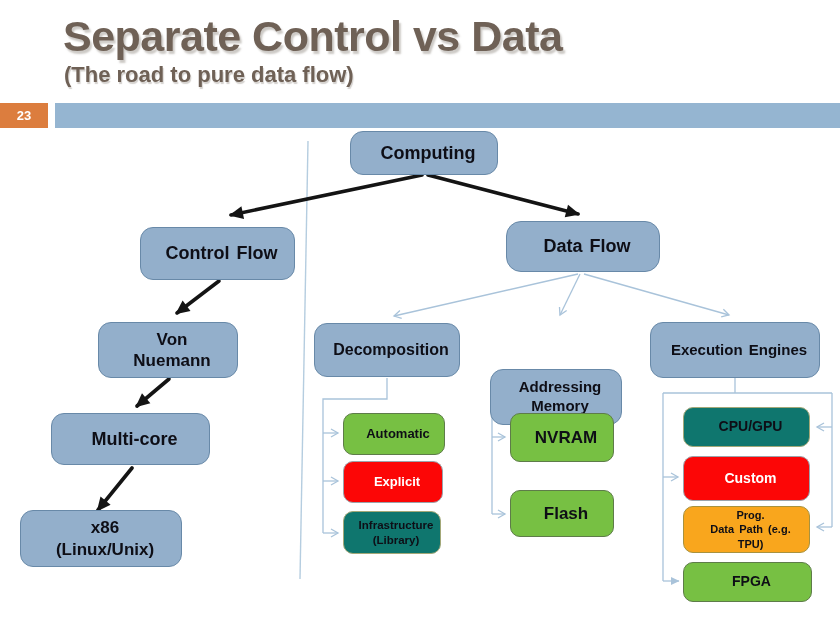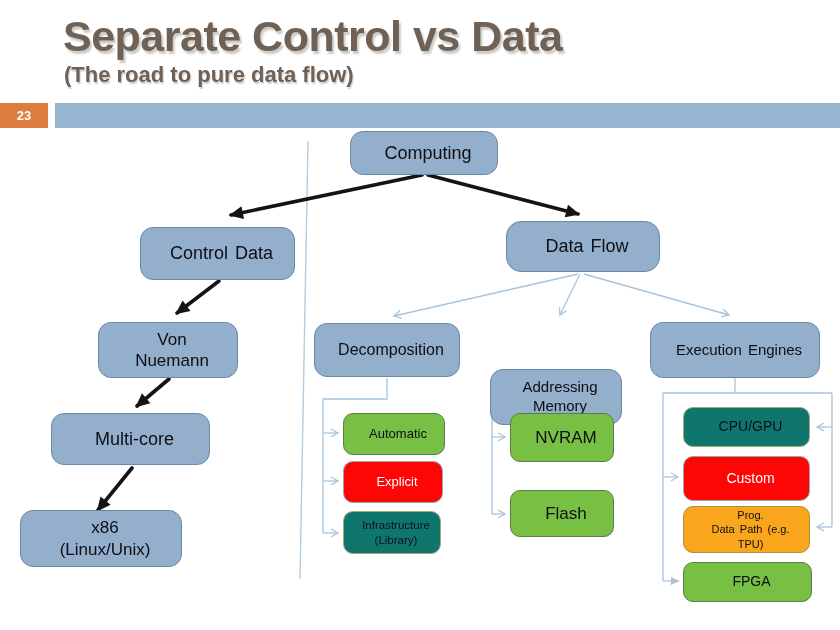--- a/index.html
+++ b/index.html
@@ -24,21 +24,21 @@
     display:flex;align-items:center;justify-content:center;
   }
   .header-bar{
     position:absolute;left:55px;top:103px;width:785px;height:25px;background:#95b5d1;
   }
   
   .connector-layer{position:absolute;left:0;top:0;z-index:1;pointer-events:none;}
   .node{
     position:absolute;z-index:2;box-sizing:border-box;
     display:flex;align-items:center;justify-content:center;text-align:center;
-    font-weight:normal;color:#0e0e16;white-space:pre-line;line-height:1.25;
+    font-weight:bold;color:#0e0e16;white-space:pre-line;line-height:1.25;
     word-spacing:2px;
     padding-left:8px;
   }
   .blue{background:#93afcb;border:1.5px solid #6889a8;border-radius:13px;}
   .green{background:#77c043;border:1.5px solid #5e7c49;border-radius:10px;}
   .red{background:#fc0606;border:1.5px solid #9ba3ab;border-radius:10px;color:#ffffff;}
   .yellow{background:#0f766e;border:1.5px solid #a3a878;border-radius:10px;}
   .orange{background:#f9a61d;border:1.5px solid #a8923f;border-radius:10px;}
 
   .n-computing{left:350px;top:131px;width:148px;height:44px;font-size:18px;}
@@ -110,21 +110,21 @@
 
       <path d="M735,378 L735,393 M663,393 L832,393 M663,393 L663,581 M832,393 L832,527"></path>
       <path d="M663,477 L678,477" marker-end="url(#mV)"></path>
       <path d="M663,581 L679,581" marker-end="url(#mTri)"></path>
       <path d="M832,427 L817,427" marker-end="url(#mV)"></path>
       <path d="M832,527 L817,527" marker-end="url(#mV)"></path>
     </g>
   </svg>
 
   <div class="node blue n-computing">Computing</div>
-  <div class="node blue n-control-flow">Control Data</div>
+  <div class="node blue n-control-flow">Control Flow</div>
   <div class="node blue n-data-flow">Data Flow</div>
   <div class="node blue n-von-nuemann">Von
 Nuemann</div>
   <div class="node blue n-multi-core">Multi-core</div>
   <div class="node blue n-x86">x86
 (Linux/Unix)</div>
   <div class="node blue n-decomposition">Decomposition</div>
   <div class="node blue n-addressing-memory">Addressing
 Memory</div>
   <div class="node blue n-execution-engines">Execution Engines</div>

